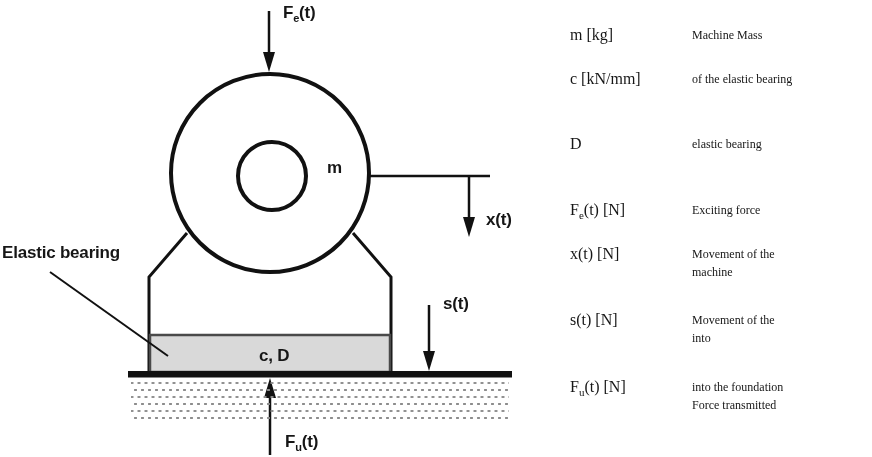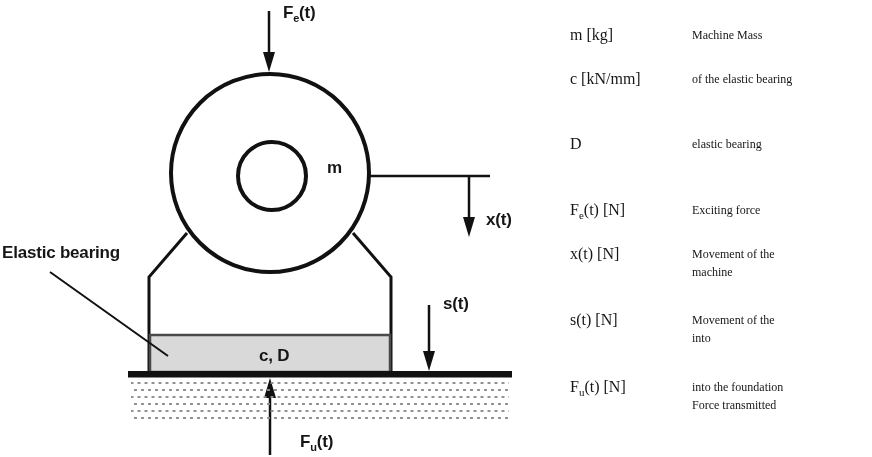--- a/index.html
+++ b/index.html
@@ -90,21 +90,21 @@
   <div class="dlabel" style="left:327px; top:158px;">m</div>
 
   <div class="dlabel" style="left:486px; top:202px;margin-top:8px;">x(t)</div>
 
   <div class="dlabel" style="left:443px; top:294px;">s(t)</div>
 
   <div class="dlabel" style="left:259px; top:346px;text-align:right;">c, D</div>
 
   <div class="dlabel" style="left:2px; top:243px;">Elastic bearing</div>
 
-  <div class="dlabel" style="left:300px; top:432px;"><span>F</span><span class="subscript">u</span><span>(t)</span></div>
+  <div class="dlabel" style="left:285px; top:432px;"><span>F</span><span class="subscript">u</span><span>(t)</span></div>
 
   <div class="legend">
 
     <div class="legend-row" style="top:26px;">
       <div class="legend-symbol"><span>m [kg]</span><span class="subscript"></span><span></span></div>
       <div class="legend-desc">
           <div>Machine Mass</div>
           <div></div>
         </div>
     </div>

